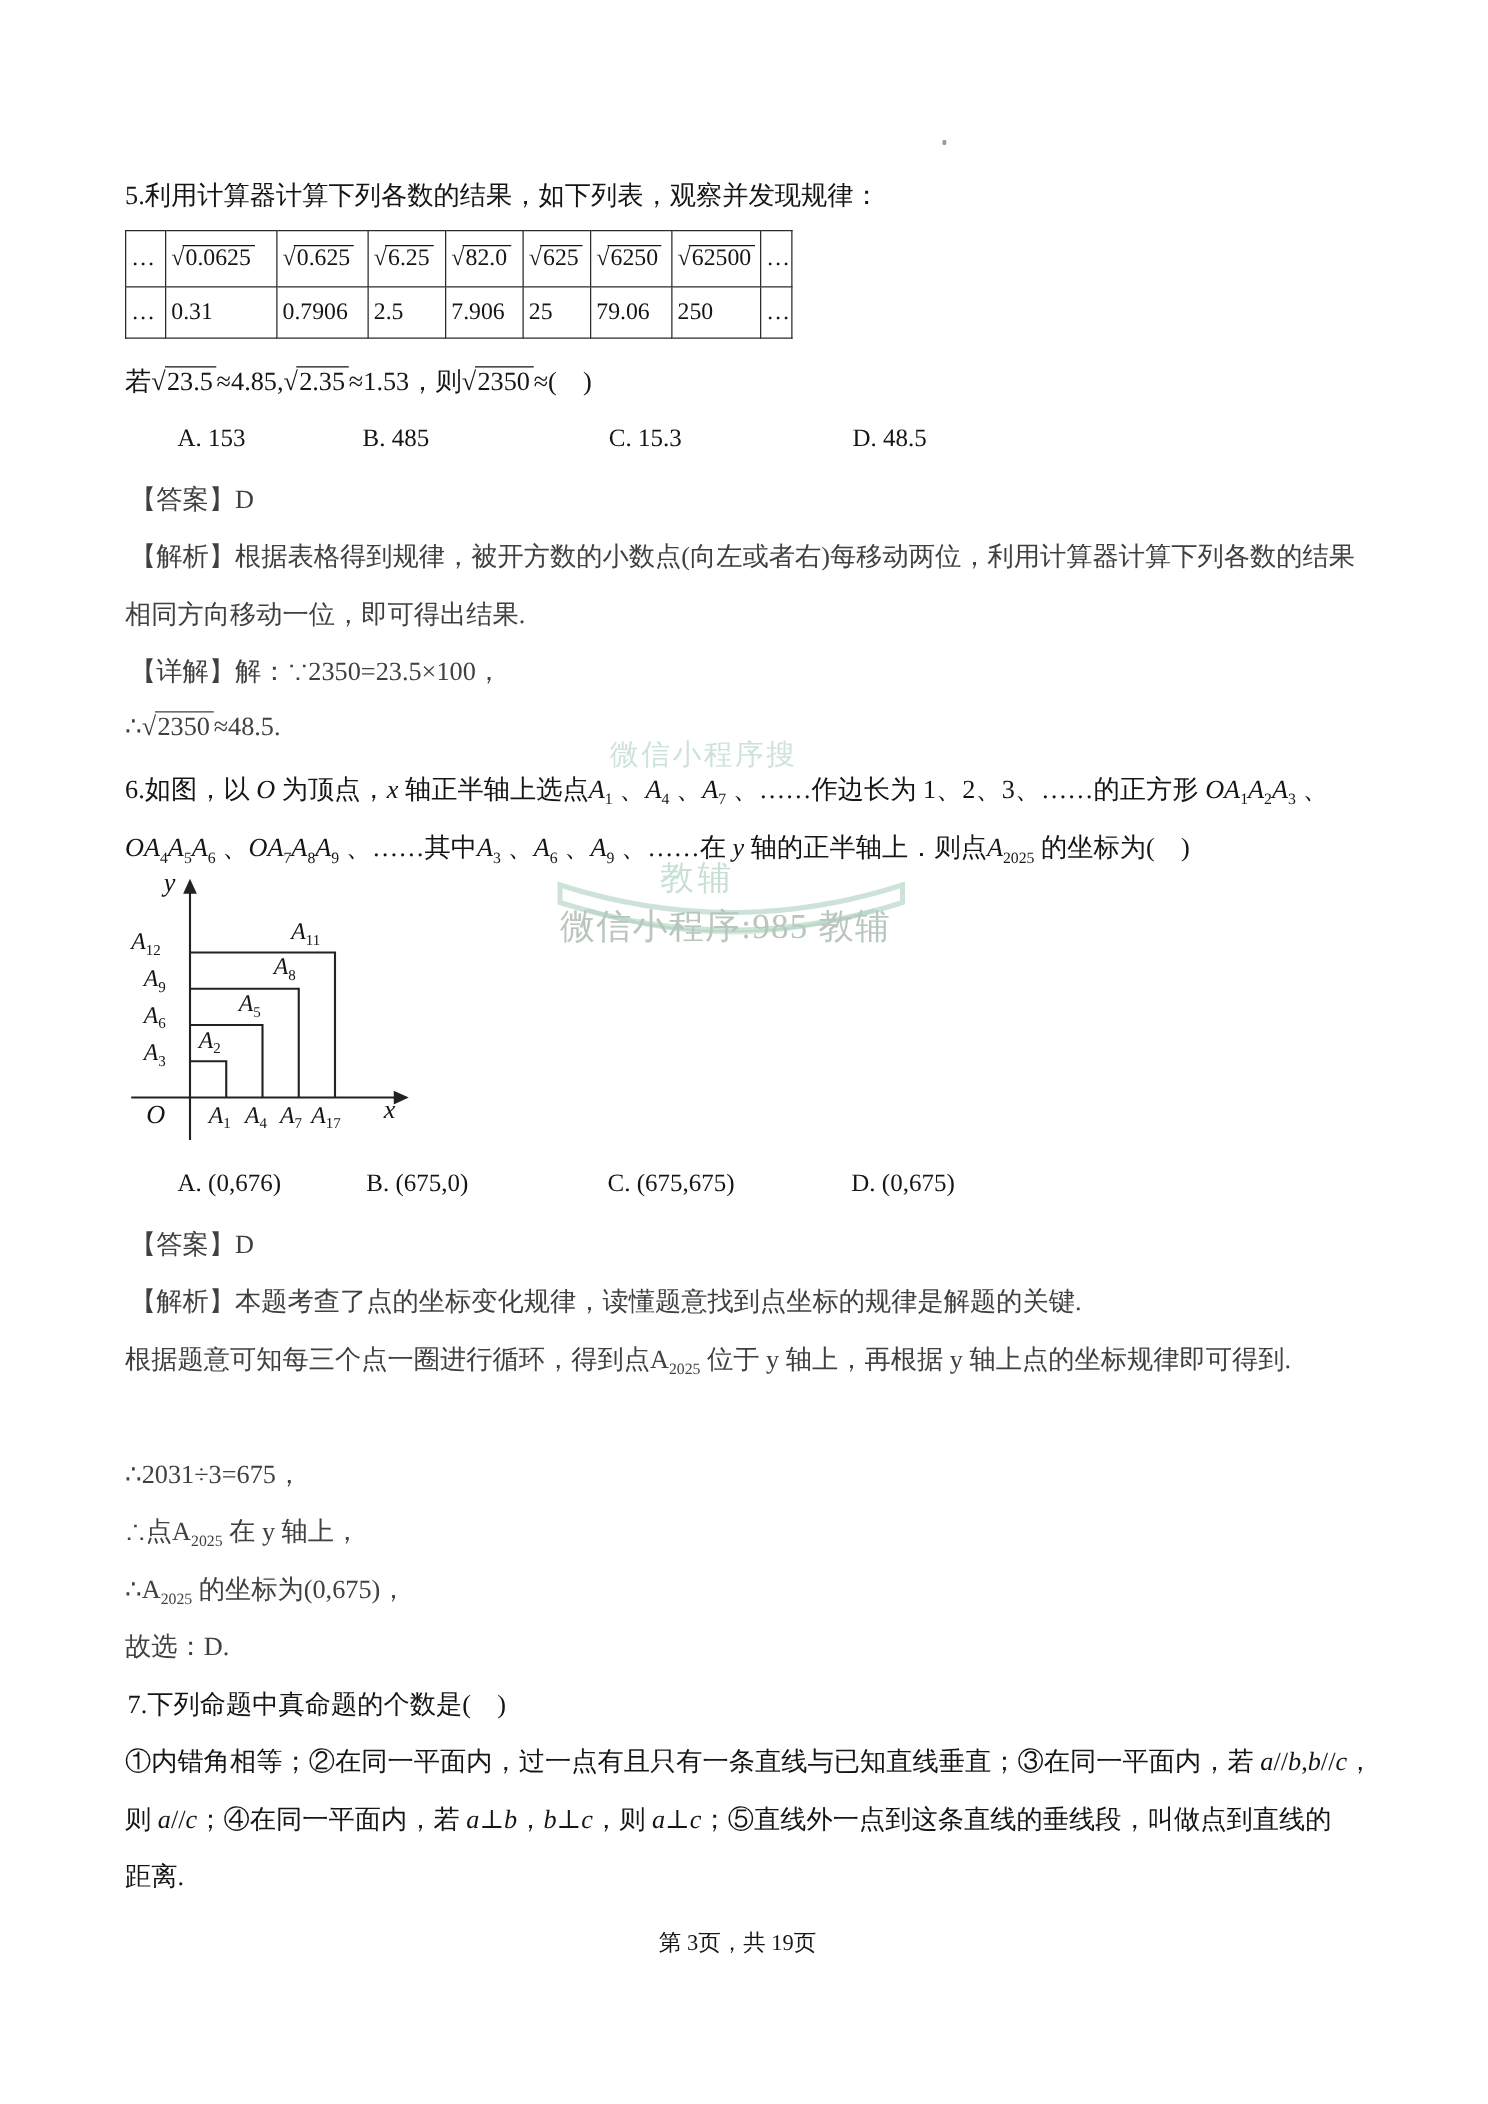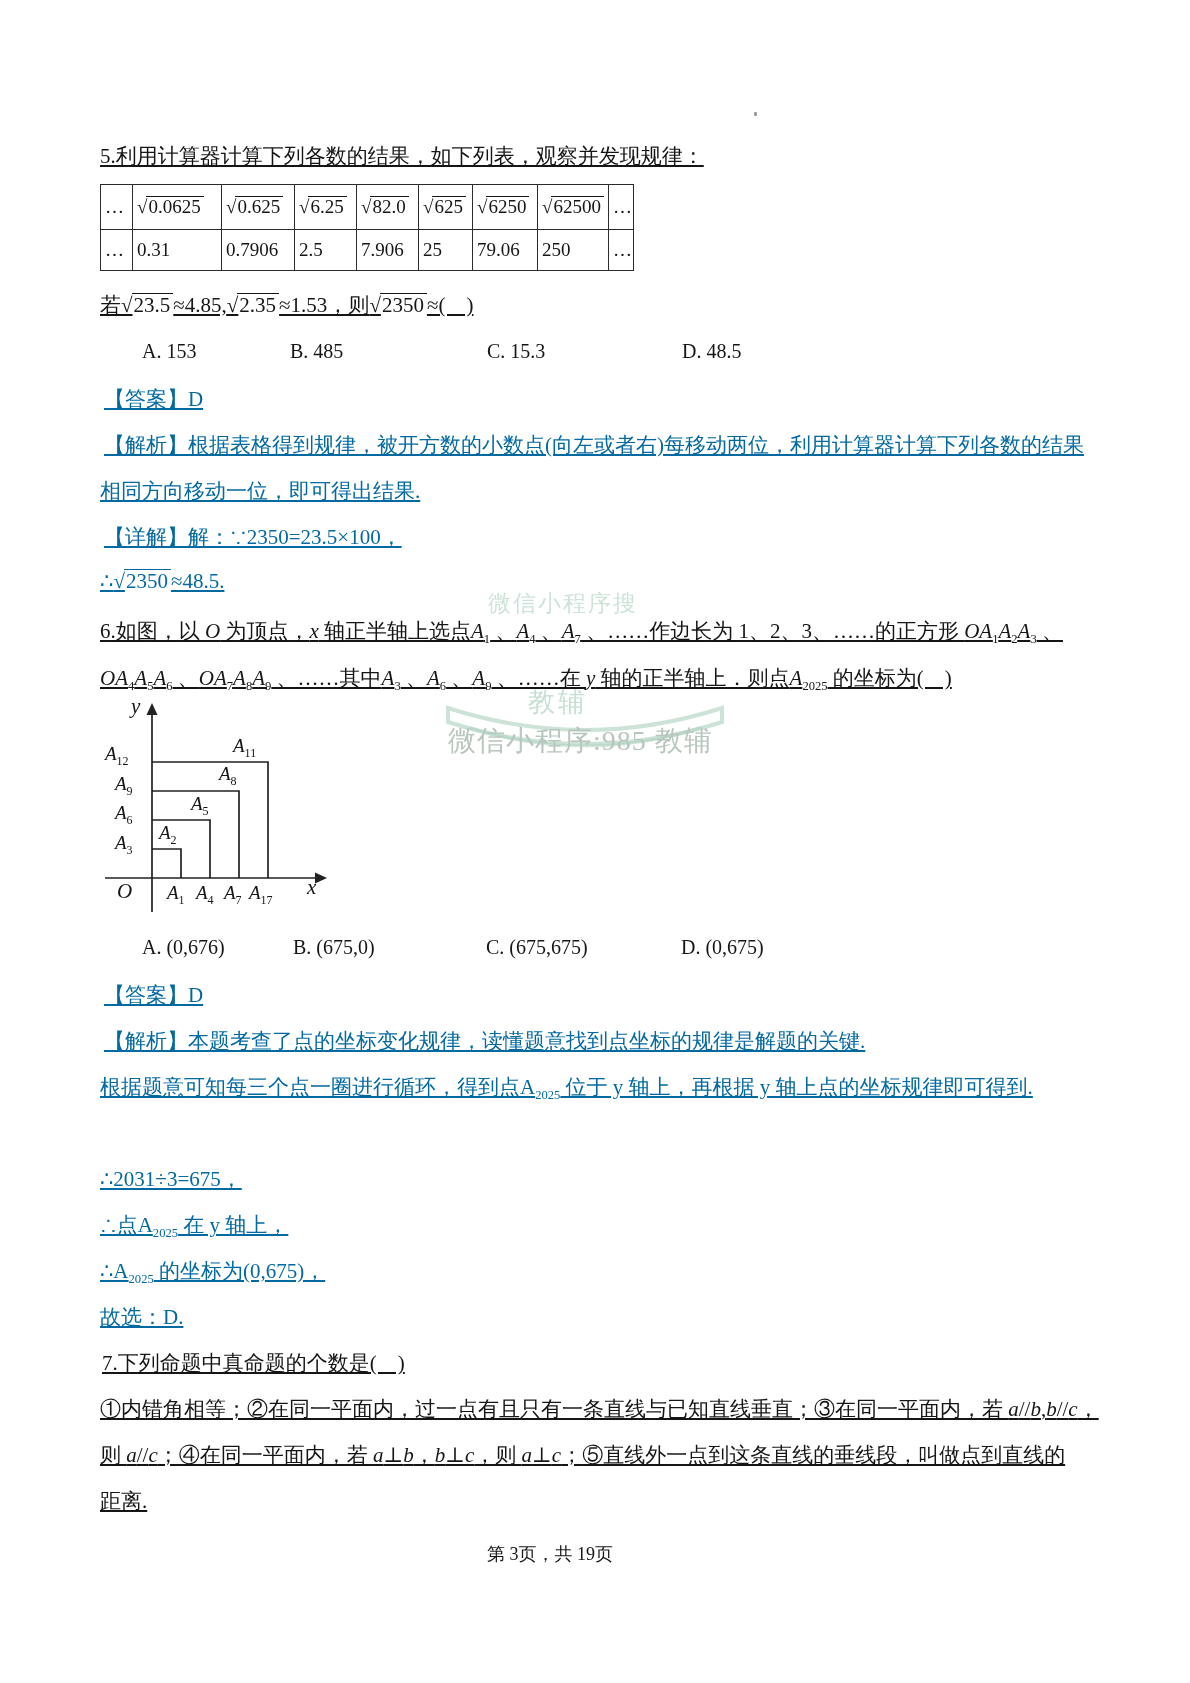--- a/index.html
+++ b/index.html
@@ -1,21 +1,21 @@
 <!DOCTYPE html>
 <html><head>
 <meta charset="utf-8">
 <style>
   html,body{margin:0;padding:0;background:#ffffff;}
   .page{
     position:relative;width:1190px;height:1683px;background:#ffffff;
     font-family:"Liberation Serif","DejaVu Serif",serif;color:#151515;overflow:hidden;margin:0 auto;
   }
-  .line{position:absolute;left:100px;white-space:nowrap;font-size:21px;line-height:26px;text-decoration:underline;}
-  .red{color:#0369a1;}
+  .line{position:absolute;left:100px;white-space:nowrap;font-size:21px;line-height:26px;}
+  .red{color:#404040;}
   i{font-style:italic;}
   sub{font-size:0.6em;line-height:0;}
   
   .sq{white-space:nowrap;}
   .sq .sqb{display:inline-block;border-top:1.6px solid currentColor;padding:0 3px 0 2px;margin-left:-1px;line-height:1.1;}
   
   .sqtable{position:absolute;left:100px;top:184px;border-collapse:collapse;table-layout:fixed;width:533px;}
   .sqtable td{border:1.6px solid #2b2b2b;padding:1px 2px 1px 4px;font-size:19px;vertical-align:middle;overflow:hidden;}
   .sqtable tr.hdr td{height:42px;}
   .sqtable tr.val td{height:38px;}
@@ -26,21 +26,21 @@
   .diagram{position:absolute;left:95px;top:700px;width:250px;height:222px;}
   .diagram .lbl{position:absolute;font-size:19px;font-style:italic;white-space:nowrap;line-height:20px;}
   .diagram .lbl sub{font-style:normal;font-size:12px;}
   
   .wm{position:absolute;left:430px;top:588px;width:310px;height:190px;pointer-events:none;}
   .wm-line1{position:absolute;left:58px;top:0;font-size:23px;color:rgba(164,204,184,0.55);letter-spacing:2px;}
   .wm-big{position:absolute;left:18px;top:8px;font-size:92px;line-height:92px;font-style:italic;font-weight:bold;color:rgba(164,204,184,0.45);}
   .wm-small{position:absolute;left:98px;top:96px;font-size:27px;color:rgba(164,204,184,0.6);letter-spacing:3px;}
   .wm-book{position:absolute;left:0;top:106px;}
   .wm-caption{position:absolute;left:18px;top:134px;font-size:28px;color:#b9c6bd;letter-spacing:1px;}
-  .footer{position:absolute;left:0;top:1542px;width:1100px;text-align:center;font-size:18px;}
+  .footer{position:absolute;left:0;top:1542px;width:1100px;text-align:center;font-size:18px;padding-left:40px;}
   .stray{position:absolute;left:754px;top:112px;width:3px;height:4px;background:#9a9a9a;border-radius:1px;}
 </style>
 </head>
 <body>
 
 <div class="page">
 
   <div class="wm">
     <div class="wm-line1">微信小程序搜</div>
     <div class="wm-small">教辅</div>

